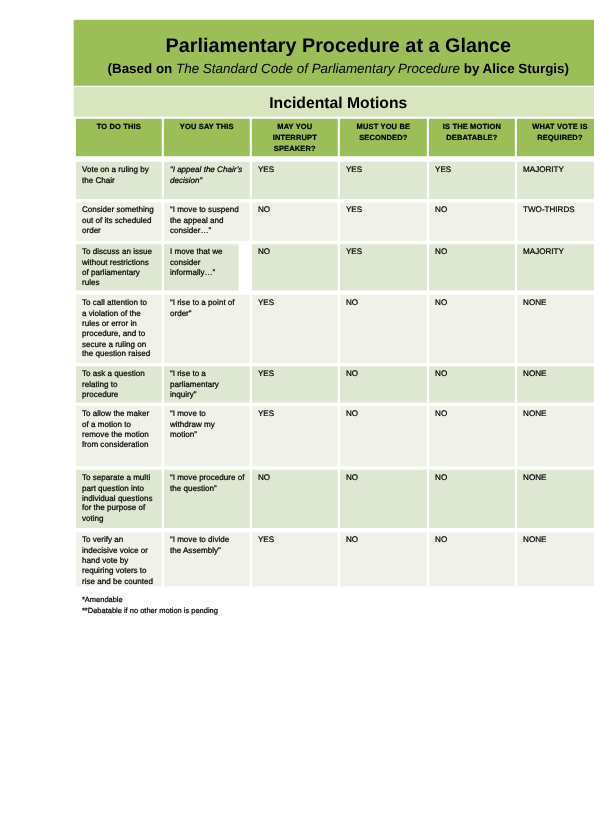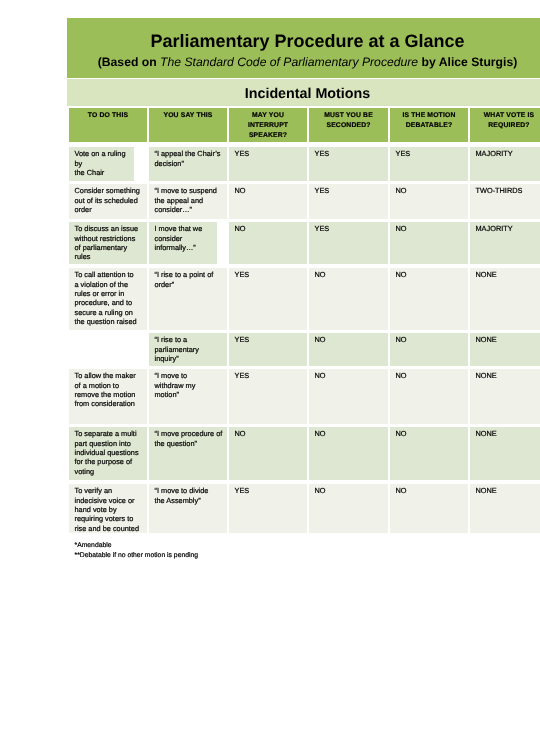--- a/index.html
+++ b/index.html
@@ -75,28 +75,28 @@
           </div>
         </div>
         <div class="cell" style="left: 401px; width: 78px;">
           <div class="ctext" style="top: 2.9px;">
             <div>WHAT VOTE IS</div>
             <div>REQUIRED?</div>
           </div>
         </div>
       </div>
       <div class="row dark" style="top: 39px; height: 34px;">
-        <div class="cell" style="left: 0px; width: 65px;">
+        <div class="cell" style="left: 0px; width: 78px;">
           <div class="ctext" style="top: 2.4px;">
             <div>Vote on a ruling by</div>
             <div>the Chair</div>
           </div>
         </div>
         <div class="cell" style="left: 80px; width: 78px;">
-          <div class="ctext" style="top: 2.4px;">
+          <div class="ctext" style="top: 2.4px; font-style: italic;">
             <div>“I appeal the Chair’s</div>
             <div>decision”</div>
           </div>
         </div>
         <div class="cell" style="left: 160px; width: 78px;">
           <div class="ctext" style="top: 2.4px;">
             <div>YES</div>
           </div>
         </div>
         <div class="cell" style="left: 240px; width: 79px;">
@@ -220,20 +220,27 @@
             <div>NO</div>
           </div>
         </div>
         <div class="cell" style="left: 401px; width: 78px;">
           <div class="ctext" style="top: 2.4px;">
             <div>NONE</div>
           </div>
         </div>
       </div>
       <div class="row dark" style="top: 225px; height: 33px;">
+        <div class="cell" style="left: 0px; width: 78px;">
+          <div class="ctext" style="top: 2.4px;">
+            <div>To ask a question</div>
+            <div>relating to</div>
+            <div>procedure</div>
+          </div>
+        </div>
         <div class="cell" style="left: 80px; width: 78px;">
           <div class="ctext" style="top: 2.4px;">
             <div>“I rise to a</div>
             <div>parliamentary</div>
             <div>inquiry”</div>
           </div>
         </div>
         <div class="cell" style="left: 160px; width: 78px;">
           <div class="ctext" style="top: 2.4px;">
             <div>YES</div>

